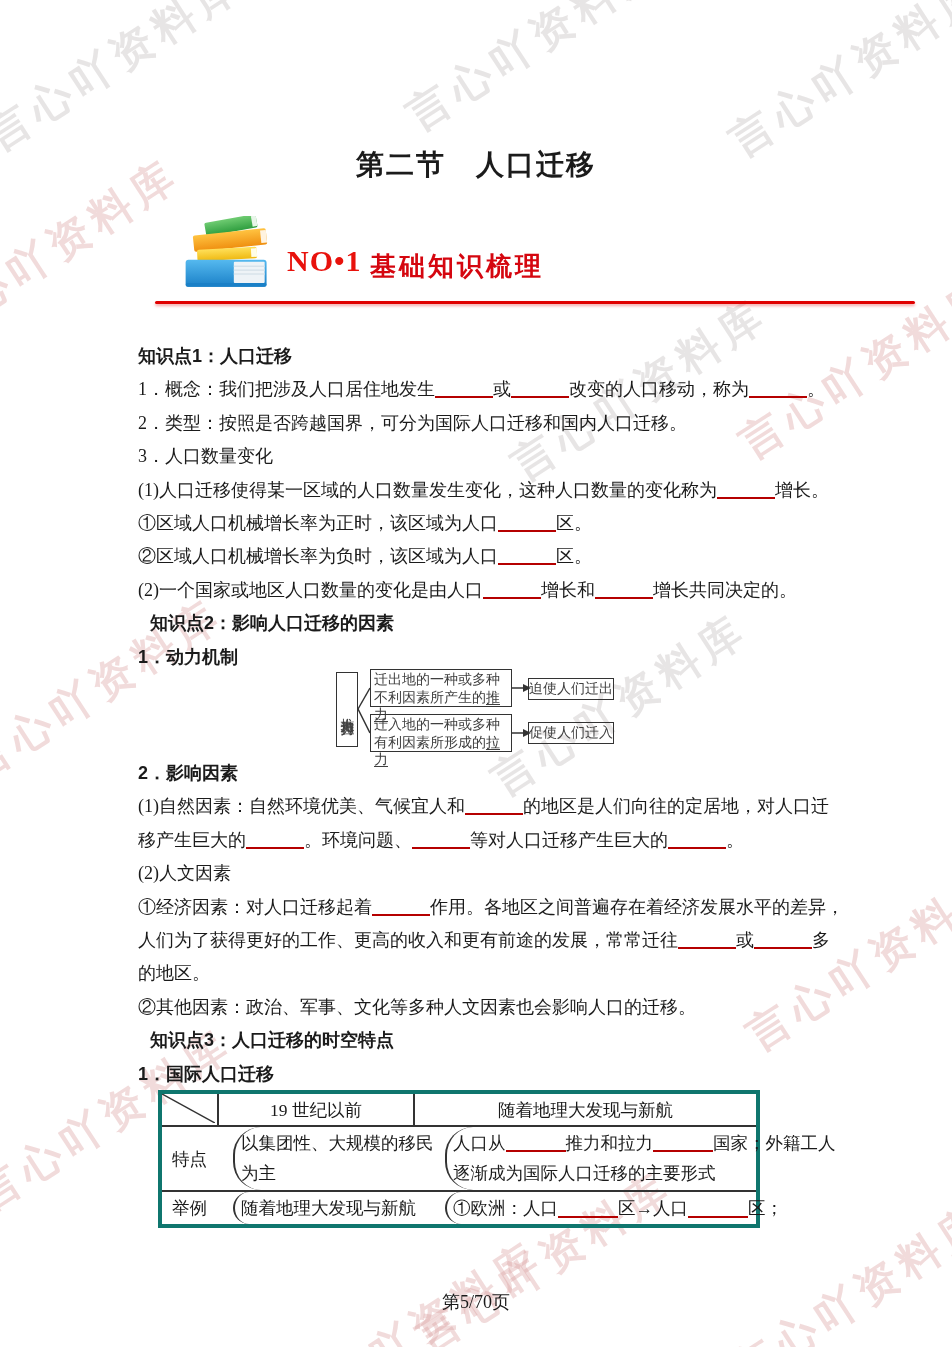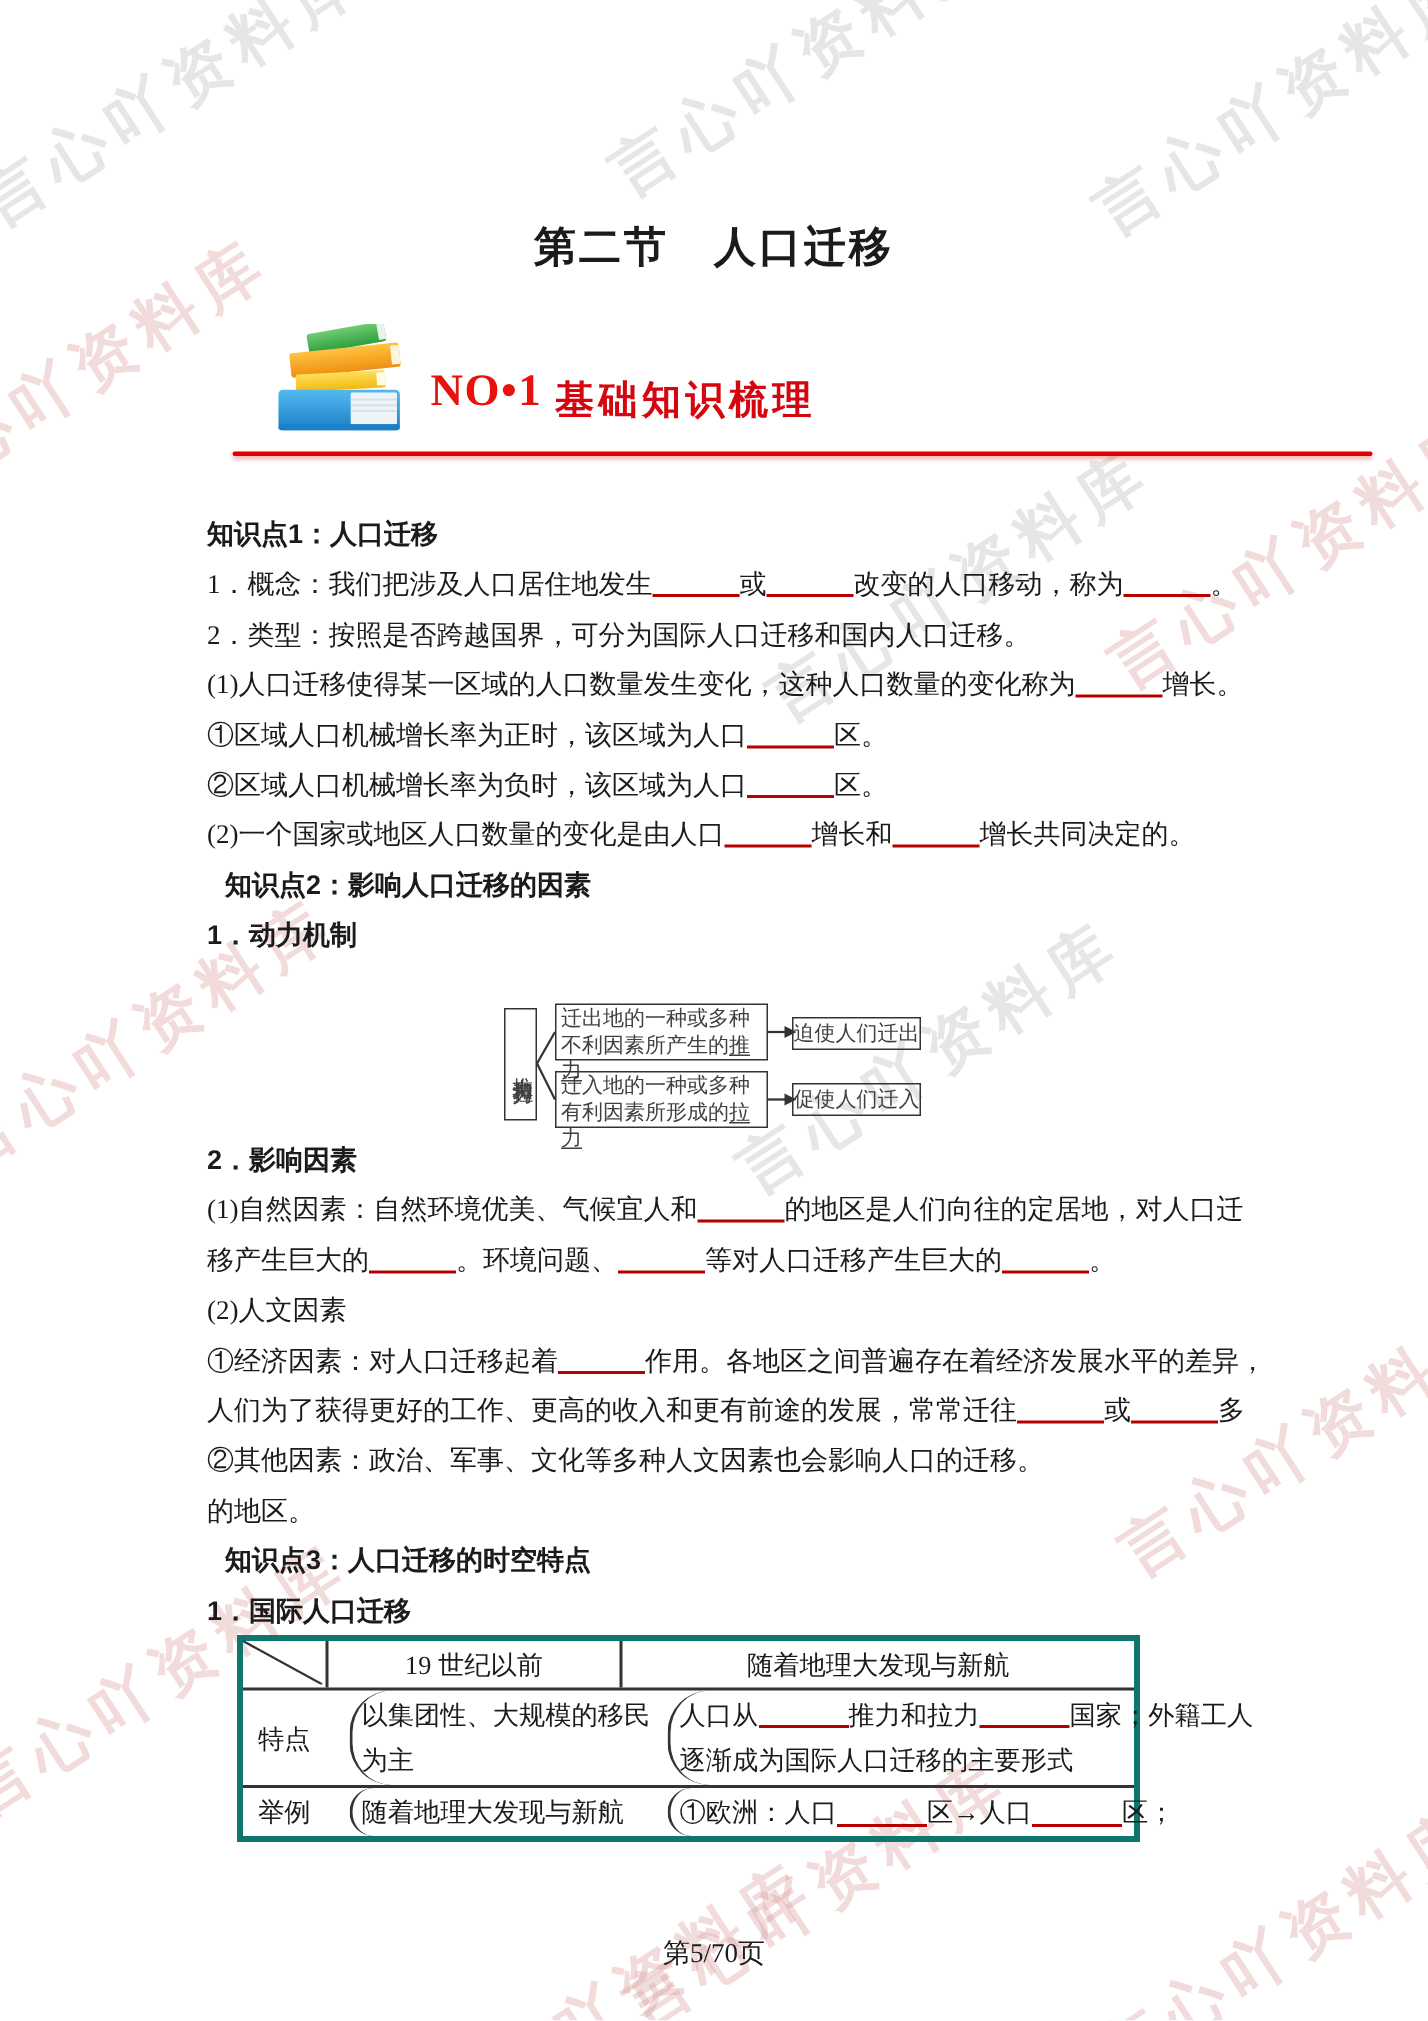--- a/index.html
+++ b/index.html
@@ -130,20 +130,21 @@
     </svg>
     <span class="no-label" style="color:#e8120c;">NO•1</span>
     <span class="banner-title" style="color:#d5060f;">基础知识梳理</span>
     <div class="red-rule" style="background:#e00000;"></div>
   </div>
 
   <div class="textflow" style="top:340px;">
       <div class="line bold"><span>知识点1：人口迁移</span></div>
       <div class="line"><span>1．概念：我们把涉及人口居住地发生</span><span class="blank" style="width: 58px;"></span><span>或</span><span class="blank" style="width: 58px;"></span><span>改变的人口移动，称为</span><span class="blank" style="width: 58px;"></span><span>。</span></div>
       <div class="line"><span>2．类型：按照是否跨越国界，可分为国际人口迁移和国内人口迁移。</span></div>
+      <div class="line"><span>3．人口数量变化</span></div>
       <div class="line"><span>(1)人口迁移使得某一区域的人口数量发生变化，这种人口数量的变化称为</span><span class="blank" style="width: 58px;"></span><span>增长。</span></div>
       <div class="line"><span>①区域人口机械增长率为正时，该区域为人口</span><span class="blank" style="width: 58px;"></span><span>区。</span></div>
       <div class="line"><span>②区域人口机械增长率为负时，该区域为人口</span><span class="blank" style="width: 58px;"></span><span>区。</span></div>
       <div class="line"><span>(2)一个国家或地区人口数量的变化是由人口</span><span class="blank" style="width: 58px;"></span><span>增长和</span><span class="blank" style="width: 58px;"></span><span>增长共同决定的。</span></div>
       <div class="line bold indent"><span>知识点2：影响人口迁移的因素</span></div>
       <div class="line bold"><span>1．动力机制</span></div>
     </div>
 
   <div class="diagram">
     <svg class="connectors" width="278" height="83" viewBox="0 0 278 83">
@@ -161,22 +162,22 @@
     <div class="effect r2">促使人们迁入</div>
   </div>
 
   <div class="textflow" style="top:757px;">
       <div class="line bold"><span>2．影响因素</span></div>
       <div class="line"><span>(1)自然因素：自然环境优美、气候宜人和</span><span class="blank" style="width: 58px;"></span><span>的地区是人们向往的定居地，对人口迁</span></div>
       <div class="line"><span>移产生巨大的</span><span class="blank" style="width: 58px;"></span><span>。环境问题、</span><span class="blank" style="width: 58px;"></span><span>等对人口迁移产生巨大的</span><span class="blank" style="width: 58px;"></span><span>。</span></div>
       <div class="line"><span>(2)人文因素</span></div>
       <div class="line"><span>①经济因素：对人口迁移起着</span><span class="blank" style="width: 58px;"></span><span>作用。各地区之间普遍存在着经济发展水平的差异，</span></div>
       <div class="line"><span>人们为了获得更好的工作、更高的收入和更有前途的发展，常常迁往</span><span class="blank" style="width: 58px;"></span><span>或</span><span class="blank" style="width: 58px;"></span><span>多</span></div>
+      <div class="line"><span>的地区。</span></div>
       <div class="line"><span>②其他因素：政治、军事、文化等多种人文因素也会影响人口的迁移。</span></div>
-      <div class="line"><span>的地区。</span></div>
       <div class="line bold indent"><span>知识点3：人口迁移的时空特点</span></div>
       <div class="line bold"><span>1．国际人口迁移</span></div>
     </div>
 
   <div class="note-table">
     <div class="trow th">
       <div class="tcell tc1 diagcell">
         <svg width="53" height="29" viewBox="0 0 53 29">
           <line x1="0" y1="0" x2="53" y2="29" stroke="#333" stroke-width="1.5"></line>
         </svg>

